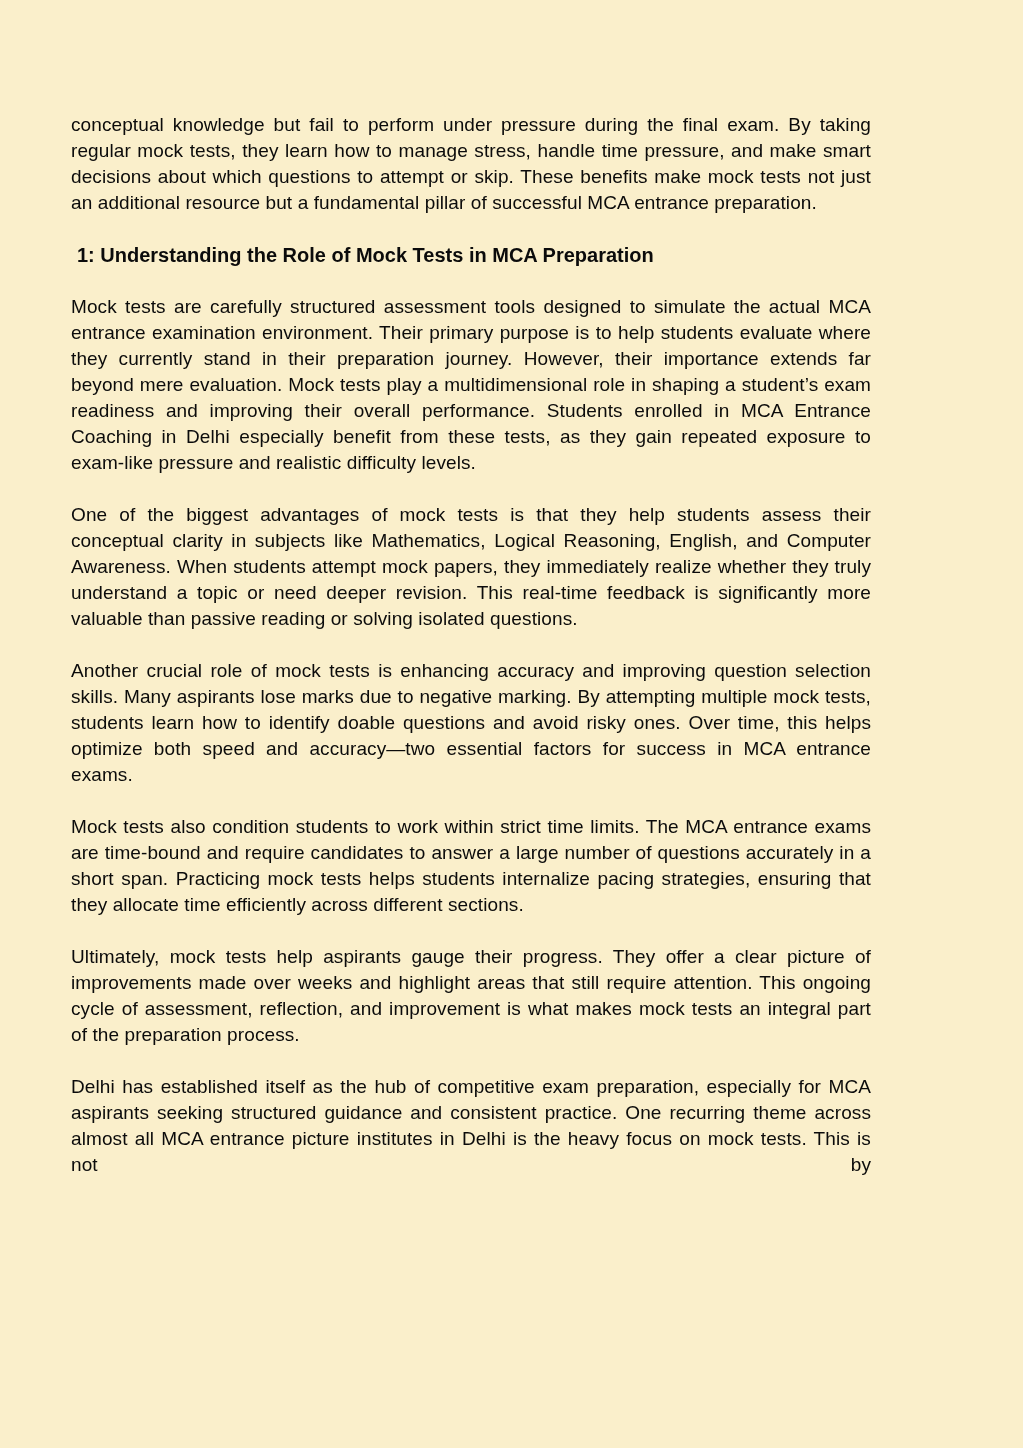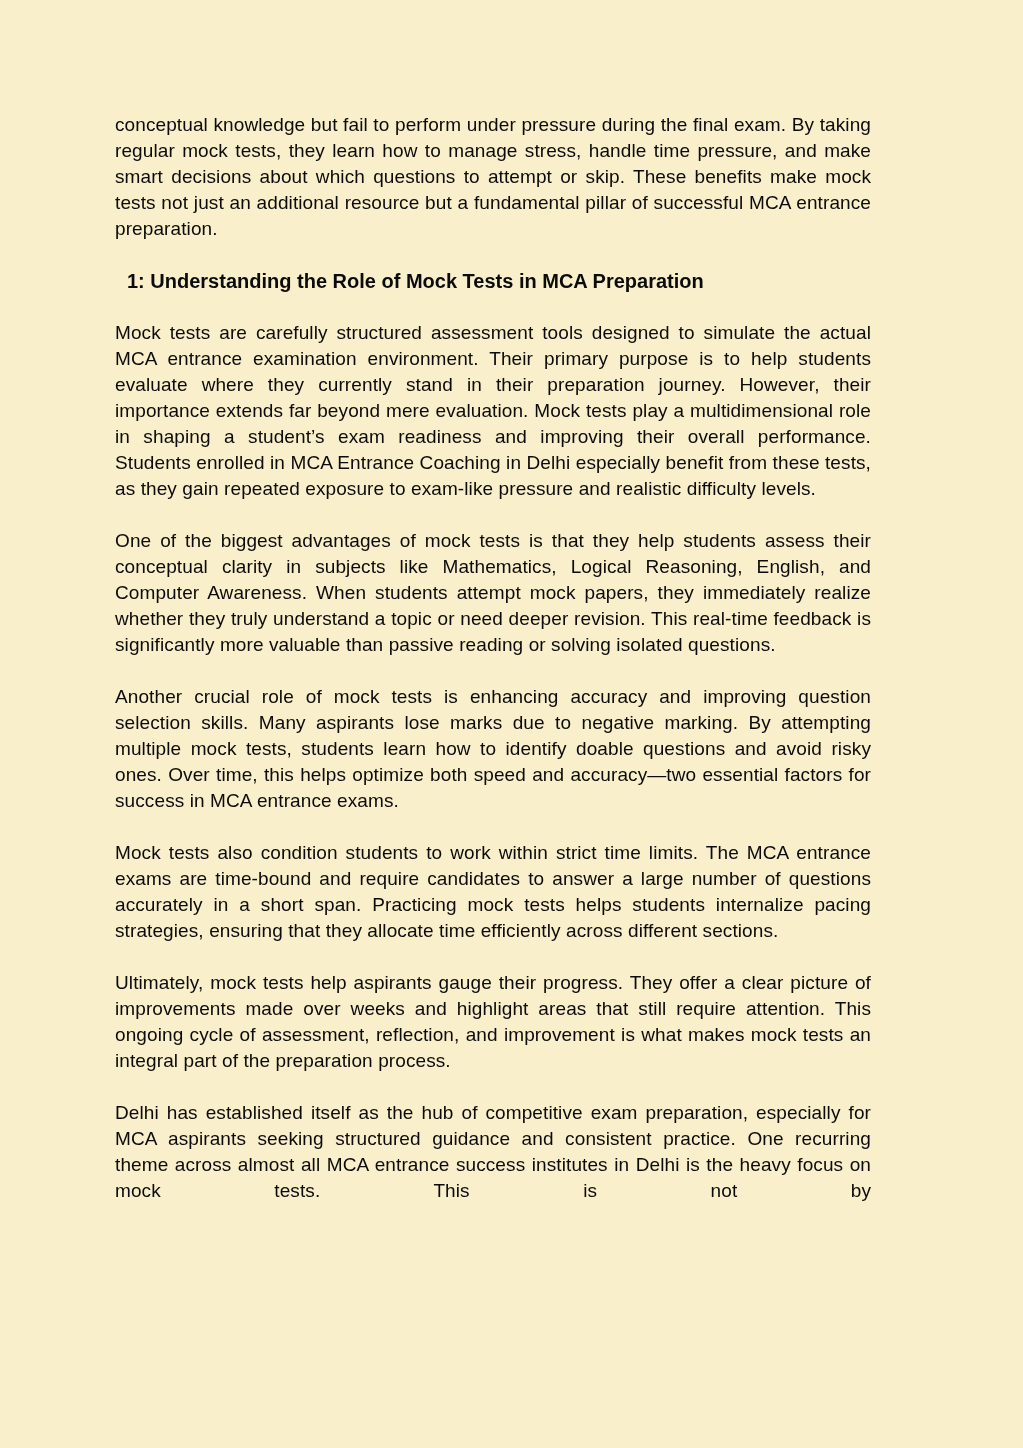--- a/index.html
+++ b/index.html
@@ -10,35 +10,35 @@
   body {
     width: 1023px;
     height: 1448px;
     font-family: "Liberation Sans", "DejaVu Sans", sans-serif;
     color: #0b0b0b;
   }
   .page {
     box-sizing: border-box;
     width: 1023px;
     height: 1448px;
-    padding: 112px 152px 40px 115px;
+    padding: 112px 152px 40px 71px;
     overflow: hidden;
   }
   .para {
     margin: 0 0 26px 0;
     font-size: 19px;
     line-height: 26px;
     text-align: justify;
     letter-spacing: 0.1px;
   }
   .para.continued {
     text-align-last: justify;
   }
   .heading {
-    margin: 0 0 26px 12px;
+    margin: 0 0 26px 6px;
     font-size: 20px;
     line-height: 26px;
     font-weight: bold;
     text-align: left;
   }
   .bold-run {
     font-weight: normal;
   }
 </style>
 </head>
@@ -54,15 +54,15 @@
 
   <p class="para">One of the biggest advantages of mock tests is that they help students assess their conceptual clarity in subjects like Mathematics, Logical Reasoning, English, and Computer Awareness. When students attempt mock papers, they immediately realize whether they truly understand a topic or need deeper revision. This real-time feedback is significantly more valuable than passive reading or solving isolated questions.</p>
 
   <p class="para">Another crucial role of mock tests is enhancing accuracy and improving question selection skills. Many aspirants lose marks due to negative marking. By attempting multiple mock tests, students learn how to identify doable questions and avoid risky ones. Over time, this helps optimize both speed and accuracy—two essential factors for success in MCA entrance exams.</p>
 
   <p class="para">Mock tests also condition students to work within strict time limits. The MCA entrance exams are time-bound and require candidates to answer a large number of questions accurately in a short span. Practicing mock tests helps students internalize pacing strategies, ensuring that they allocate time efficiently across different sections.</p>
 
   <p class="para">Ultimately, mock tests help aspirants gauge their progress. They offer a clear picture of improvements made over weeks and highlight areas that still require attention. This ongoing cycle of assessment, reflection, and improvement is what makes mock tests an integral part of the preparation process.</p>
 
 
-  <p class="para continued"><span>Delhi has established itself as the hub of competitive exam preparation, especially for MCA aspirants seeking structured guidance and consistent practice. One recurring theme across almost all </span><span class="bold-run">MCA entrance success institutes in Delhi</span><span> is the heavy focus on mock tests. This is not by</span></p>
+  <p class="para continued"><span>Delhi has established itself as the hub of competitive exam preparation, especially for MCA aspirants seeking structured guidance and consistent practice. One recurring theme across almost all </span><span class="bold-run">MCA entrance picture institutes in Delhi</span><span> is the heavy focus on mock tests. This is not by</span></p>
 
 </div>
 
 </body></html>

